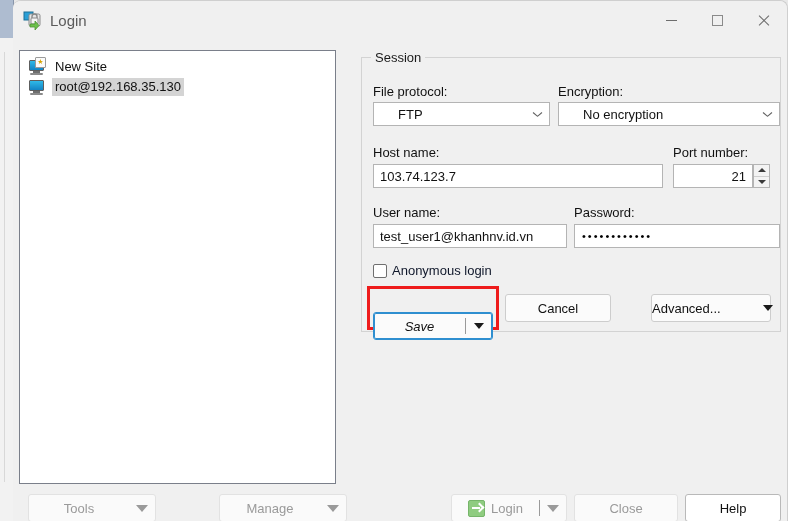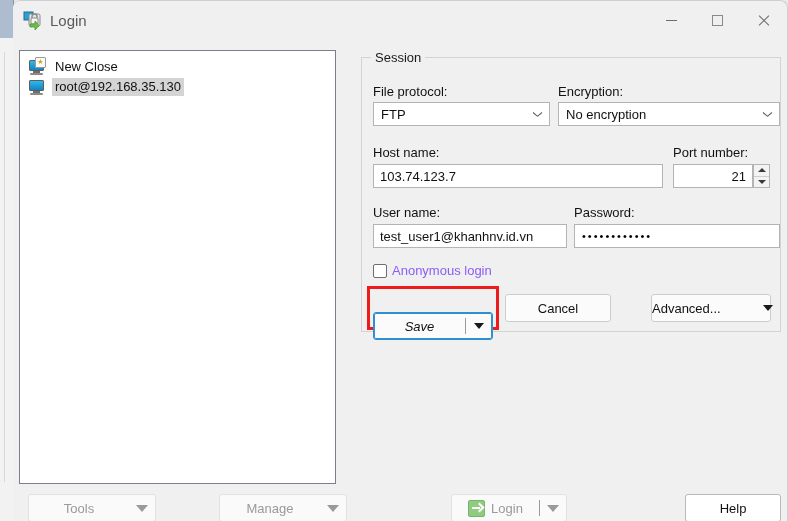--- a/index.html
+++ b/index.html
@@ -102,21 +102,21 @@
   #session-legend{
     position:absolute;left:358px;top:49px;background:#f0f0f0;
     padding:0 4px;font-size:13px;color:#1a1a1a;
   }
   .fld-label{position:absolute;font-size:13px;color:#111;}
   .combo{
     position:absolute;height:24px;background:#fff;
     border:1px solid #b4b4b4;box-sizing:border-box;
     display:flex;align-items:center;
   }
-  .combo .val{padding-left:7px;font-size:13px;color:#111;flex:1;
+  .combo .val{padding-left:24px;font-size:13px;color:#111;flex:1;
     white-space:nowrap;overflow:hidden;}
   .combo .chev{
     width:24px;display:flex;align-items:center;justify-content:center;
   }
   .chev-gl{
     width:9px;height:5px;position:relative;
   }
   .chev-gl:before,.chev-gl:after{
     content:"";position:absolute;top:0;width:6px;height:1px;background:#606060;
   }
@@ -141,21 +141,21 @@
   .tri-dn{width:0;height:0;border-left:4px solid transparent;border-right:4px solid transparent;border-top:4px solid #3a3a3a;}
 
   .pwdots{letter-spacing:2px;font-size:11px;color:#000;padding-left:7px;}
 
   
   #anon-row{position:absolute;left:360px;top:262px;display:flex;align-items:center;}
   #anon-box{
     width:14px;height:14px;background:#fff;border:1px solid #6f6f6f;
     box-sizing:border-box;border-radius:2px;
   }
-  #anon-label{margin-left:5px;font-size:13px;color:#8b5cf6;}
+  #anon-label{margin-left:5px;font-size:13px;color:#0f172a;}
 
   
   #save-highlight{
     position:absolute;left:354px;top:285px;width:132px;height:44px;
     border:3px solid #ee1b1b;box-sizing:border-box;
   }
 
   
   .btn{
     position:absolute;background:#fbfbfb;border:1px solid #cdcdcd;
@@ -230,21 +230,21 @@
     </div>
 
     <div id="tree">
       <div class="tree-row" style="margin-top:6px;">
         <span class="mon">
           <span class="screen"></span>
             <span class="stand"></span>
             <span class="base"></span>
           <span class="star">★</span>
         </span>
-        <span class="label">New Close</span>
+        <span class="label">New Site</span>
       </div>
       <div class="tree-row selected">
         <span class="mon">
           <span class="screen"></span>
             <span class="stand"></span>
             <span class="base"></span>
         </span>
         <span class="label">root@192.168.35.130</span>
       </div>
     </div>
@@ -330,18 +330,21 @@
     <div class="btn split disabled" id="btn-login">
       <span class="maintext" style="display:flex;align-items:center;justify-content:center;">
         <span id="login-ico"></span>
         <span>Login</span>
       </span>
       <span class="divline"></span>
       <span class="dropzone">
           <span class="tri-dn-g"></span>
         </span>
     </div>
+    <div class="btn disabled" id="btn-close-b">
+      <span>Close</span>
+    </div>
     <div class="btn" id="btn-help">
       <span>Help</span>
     </div>
 
   </div>
 </div>
 
 </body></html>

